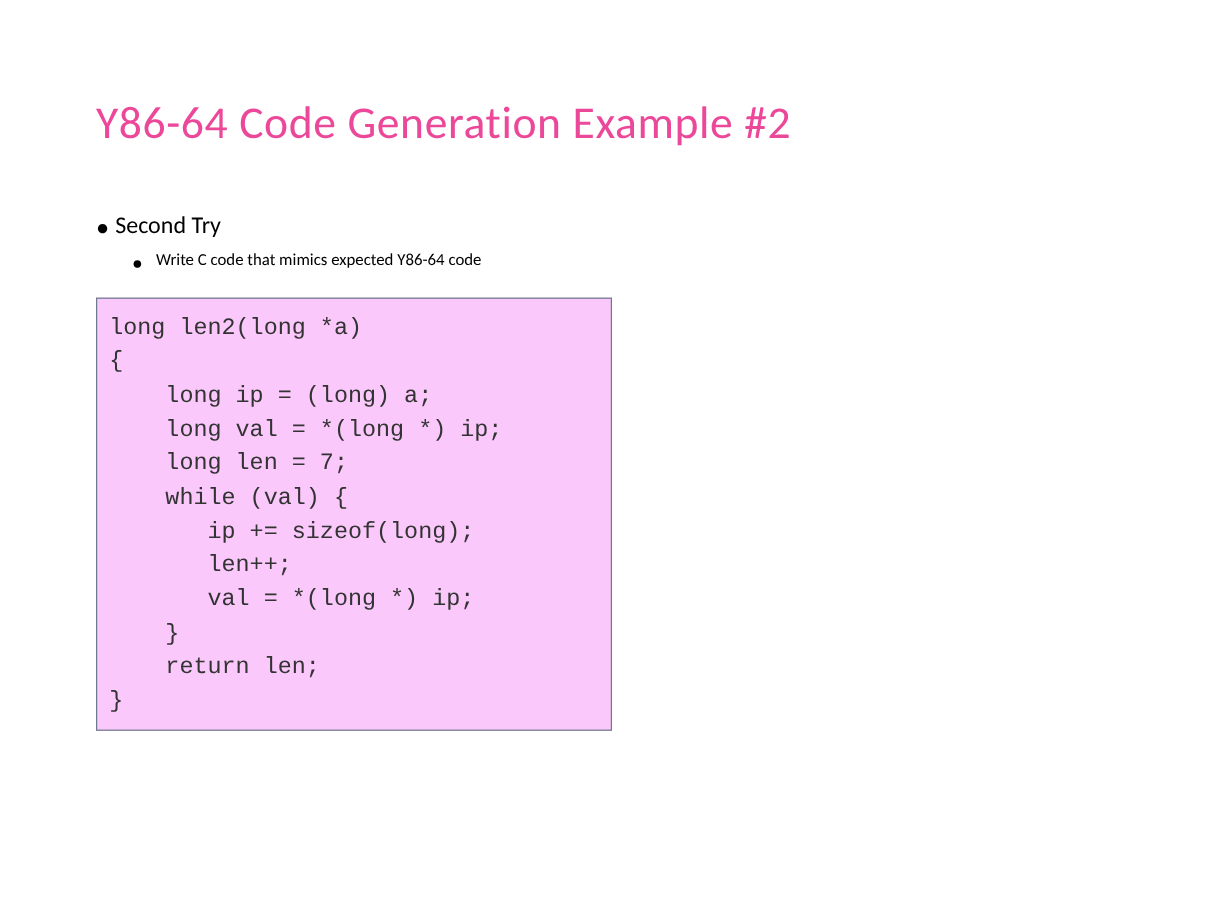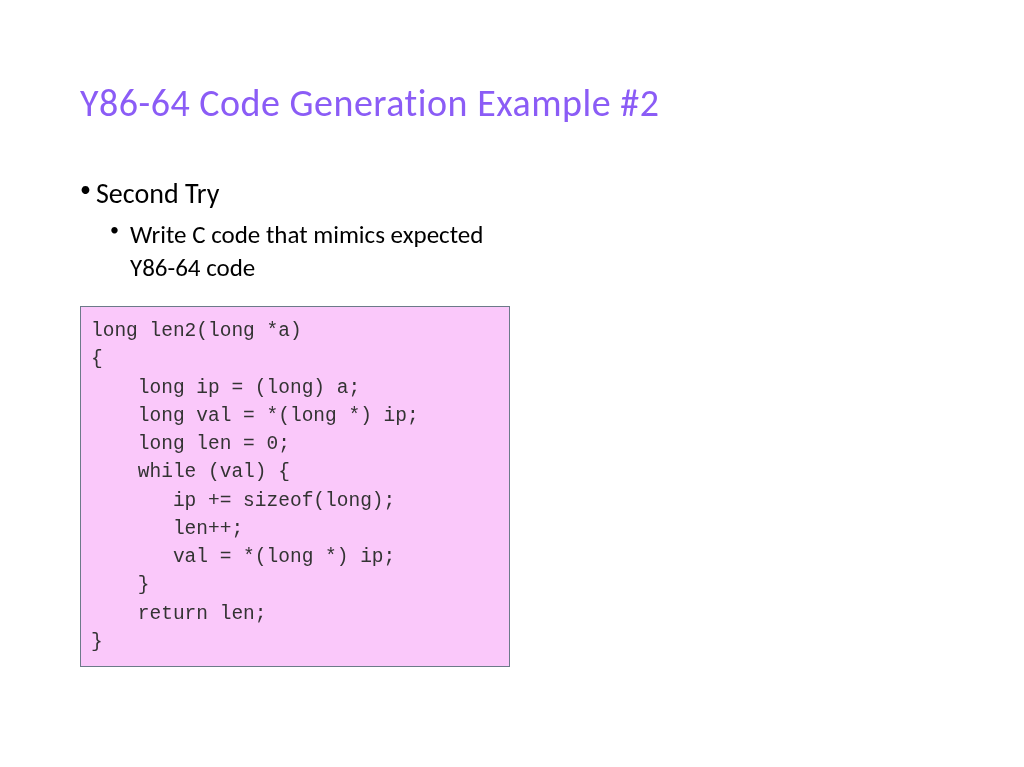--- a/index.html
+++ b/index.html
@@ -14,50 +14,50 @@
       font-family: Calibri, 'Segoe UI', sans-serif;
       color: #000000;
       position: relative;
     }
     .slide {
       padding: 80px 80px 40px 80px;
     }
     .title {
       font-size: 38px;
       font-weight: 400;
-      color: #8b5cf6;
+      color: #ec4899;
       margin-bottom: 50px;
       letter-spacing: 0.5px;
     }
     .columns {
       display: flex;
       gap: 30px;
     }
     .col-left {
       flex: 0 0 430px;
     }
     .col-right {
       flex: 1;
     }
     .bullet-main {
-      font-size: 28px;
+      font-size: 20px;
       font-weight: 400;
       margin-bottom: 8px;
       position: relative;
       padding-left: 16px;
     }
     .bullet-main::before {
       content: "•";
       position: absolute;
       left: 0;
       top: 0;
       font-size: 22px;
     }
     .bullet-sub {
-      font-size: 25px;
+      font-size: 14px;
       font-weight: 400;
       margin-left: 30px;
       margin-bottom: 8px;
       position: relative;
       padding-left: 20px;
       line-height: 1.3;
     }
     .bullet-sub::before {
       content: "•";
       position: absolute;
@@ -89,21 +89,21 @@
   <div class="columns">
     <div class="col-left">
       <div class="bullet-main">Second Try</div>
       <div class="bullet-sub">Write C code that mimics expected Y86-64 code</div>
 
       <div class="code-box">
         <pre>long len2(long *a)
 {
     long ip = (long) a;
     long val = *(long *) ip;
-    long len = 0;
+    long len = 7;
     while (val) {
        ip += sizeof(long);
        len++;
        val = *(long *) ip;
     }
     return len;
 }</pre>
       </div>
     </div>
 

